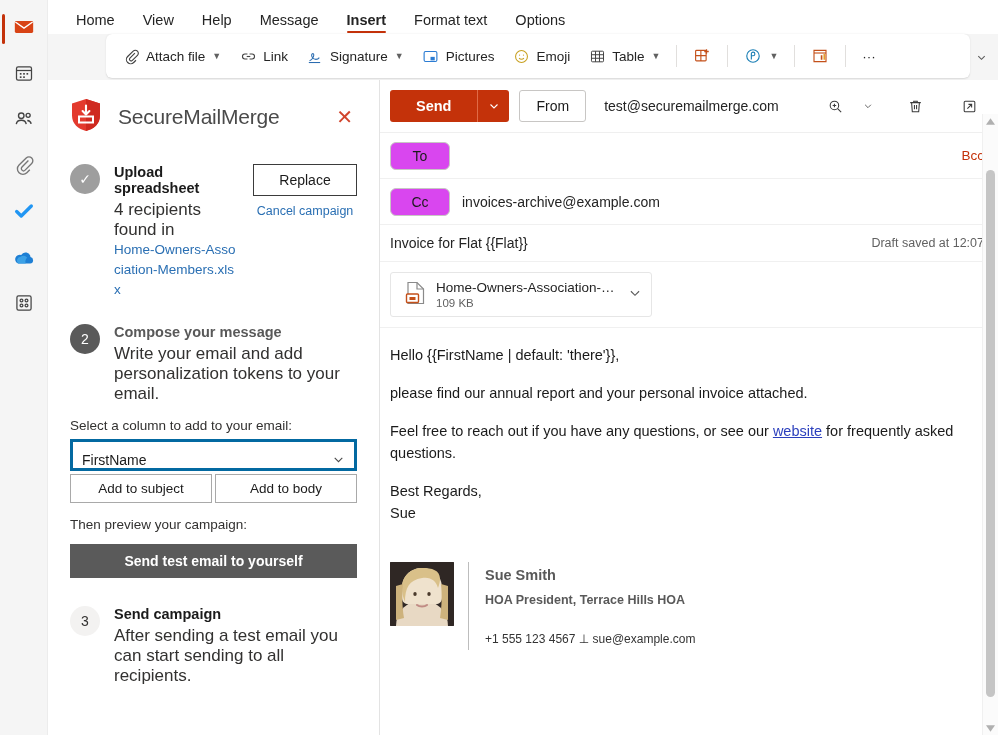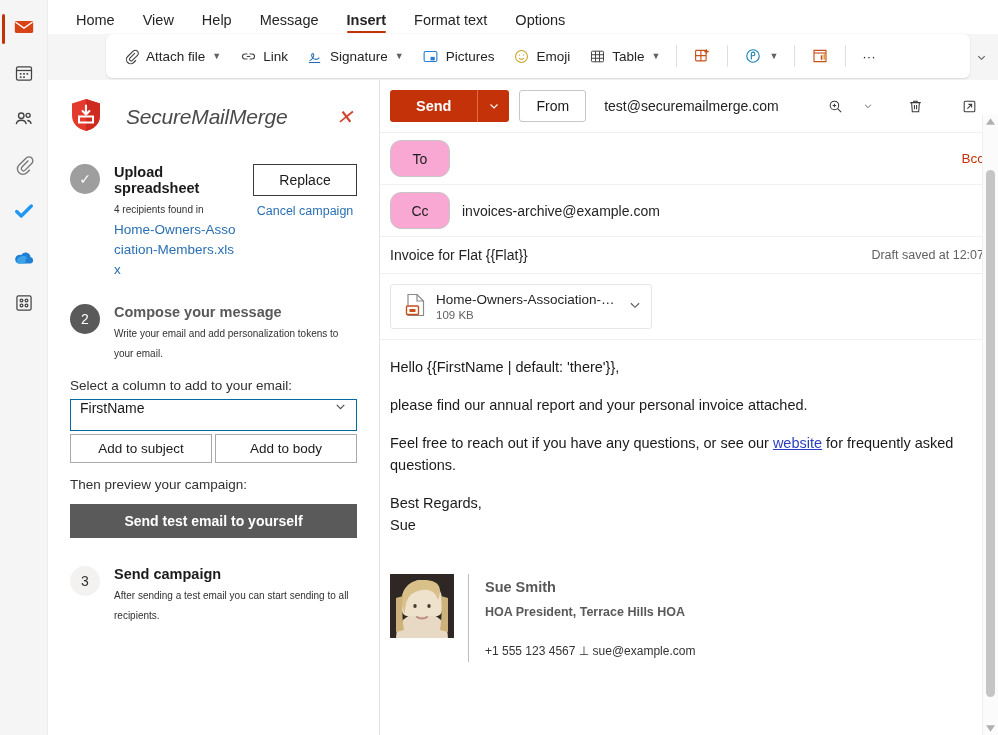--- a/index.html
+++ b/index.html
@@ -79,51 +79,51 @@
   .content { flex: 1; display: flex; min-height: 0; background: #ffffff; position: relative; }
 
   
   .panel {
     width: 332px; flex: 0 0 332px;
     border-right: 1px solid #e3e3e3;
     background: #ffffff;
     padding: 18px 22px 0 22px;
     overflow: hidden;
   }
-  .panel-head { display: flex; align-items: center; gap: 24px; margin-bottom: 28px; font-style: italic; }
+  .panel-head { display: flex; align-items: center; gap: 16px; margin-bottom: 28px; }
   .brand-name { font-size: 21px; color: #4a4a4a; font-weight: 400; letter-spacing: -.2px; flex: 1; }
   .panel-close { color: #d1442c; font-size: 20px; cursor: pointer; line-height: 1; padding: 2px 4px; }
 
   .step { display: flex; gap: 14px; margin-bottom: 10px; }
   .bullet {
     width: 30px; height: 30px; flex: 0 0 30px; border-radius: 50%;
     display: flex; align-items: center; justify-content: center;
     font-size: 14px; color: #fff;
   }
   .bullet.done { background: #9e9e9e; }
   .bullet.cur  { background: #5a5a5a; }
   .bullet.todo { background: #f3f2f1; color: #323130; }
   .step-body { flex: 1; min-width: 0; }
   .step-title { font-size: 14.5px; font-weight: 700; color: #1b1b1b; margin-bottom: 4px; }
   .step-title.muted { color: #595959; font-weight: 600; }
-  .step-sub { font-size: 10px; color: #323130; line-height: 20px; }
+  .step-sub { font-size: 17px; color: #323130; line-height: 20px; }
   .file-link { color: #2a6fb3; font-size: 13.5px; line-height: 20px; word-break: break-all; cursor: pointer; }
 
   .step-aside { width: 104px; flex: 0 0 104px; text-align: center; }
   .btn-outline {
     display: block; width: 100%; padding: 7px 0; background: #fff;
     border: 1px solid #3b3b3b; font-size: 14px; color: #1b1b1b; cursor: pointer;
     font-family: inherit;
   }
   .link-sm { display: block; margin-top: 8px; font-size: 12.5px; color: #2a6fb3; cursor: pointer; }
 
   .field-label { font-size: 13.5px; color: #323130; margin: 14px 0 6px 0; }
   .select-box {
-    position: relative; border: 1px solid #0369a1; background: #fff;
-    height: 32px; display: flex; align-items: flex-start; padding: 0 28px 0 9px;
+    position: relative; border: 3px solid #0369a1; background: #fff;
+    height: 32px; display: flex; align-items: flex-end; padding: 0 28px 0 9px;
     font-size: 14px; color: #1b1b1b; cursor: pointer;
   }
   .select-box .caret { position: absolute; right: 9px; color: #4a4a4a; font-size: 11px; }
   .btn-row { display: flex; gap: 3px; margin-top: 3px; }
   .btn-row .btn-outline { border-color: #a9a9a9; font-size: 13.5px; padding: 6px 0; }
   .btn-dark {
     width: 100%; margin-top: 6px; padding: 9px 0; background: #5a5a5a;
     border: none; color: #fff; font-size: 14px; font-weight: 700; cursor: pointer;
     font-family: inherit;
   }
@@ -154,22 +154,22 @@
   .tool-ico {
     width: 30px; height: 30px; display: flex; align-items: center; justify-content: center;
     color: #424242; cursor: pointer; border-radius: 3px;
   }
 
   .addr-row {
     display: flex; align-items: center; gap: 12px;
     padding: 7px 14px 7px 10px; border-bottom: 1px solid #f0f0f0; min-height: 46px;
   }
   .addr-btn {
-    border: 1px solid #c8c6c4; background: #f9a8d4; width: 60px; height: 37px;
-    font-size: 14px; color: #1b1b1b; border-radius: 11px; cursor: pointer; font-family: inherit;
+    border: 1px solid #c8c6c4; background: #d946ef; width: 60px; height: 28px;
+    font-size: 14px; color: #1b1b1b; border-radius: 6px; cursor: pointer; font-family: inherit;
   }
   .addr-val { flex: 1; font-size: 14px; color: #242424; }
   .bcc-link { font-size: 13.5px; color: #c4320a; cursor: pointer; }
 
   .subj-row {
     display: flex; align-items: center; padding: 10px 14px 10px 10px;
     border-bottom: 1px solid #f0f0f0;
   }
   .subj-val { flex: 1; font-size: 14px; color: #242424; }
   .draft-note { font-size: 12.5px; color: #616161; }

